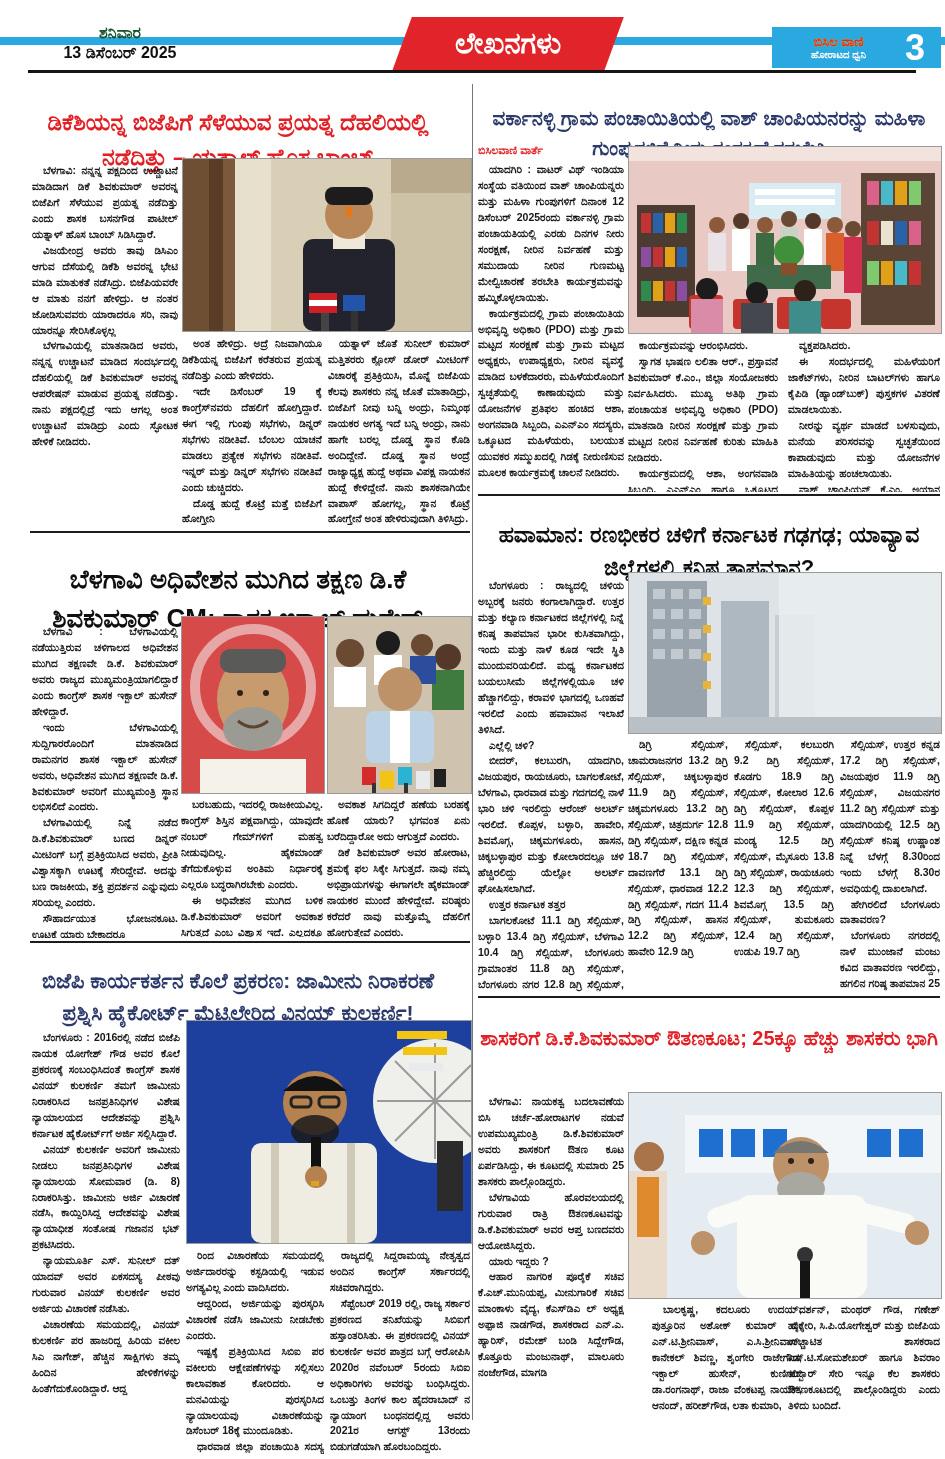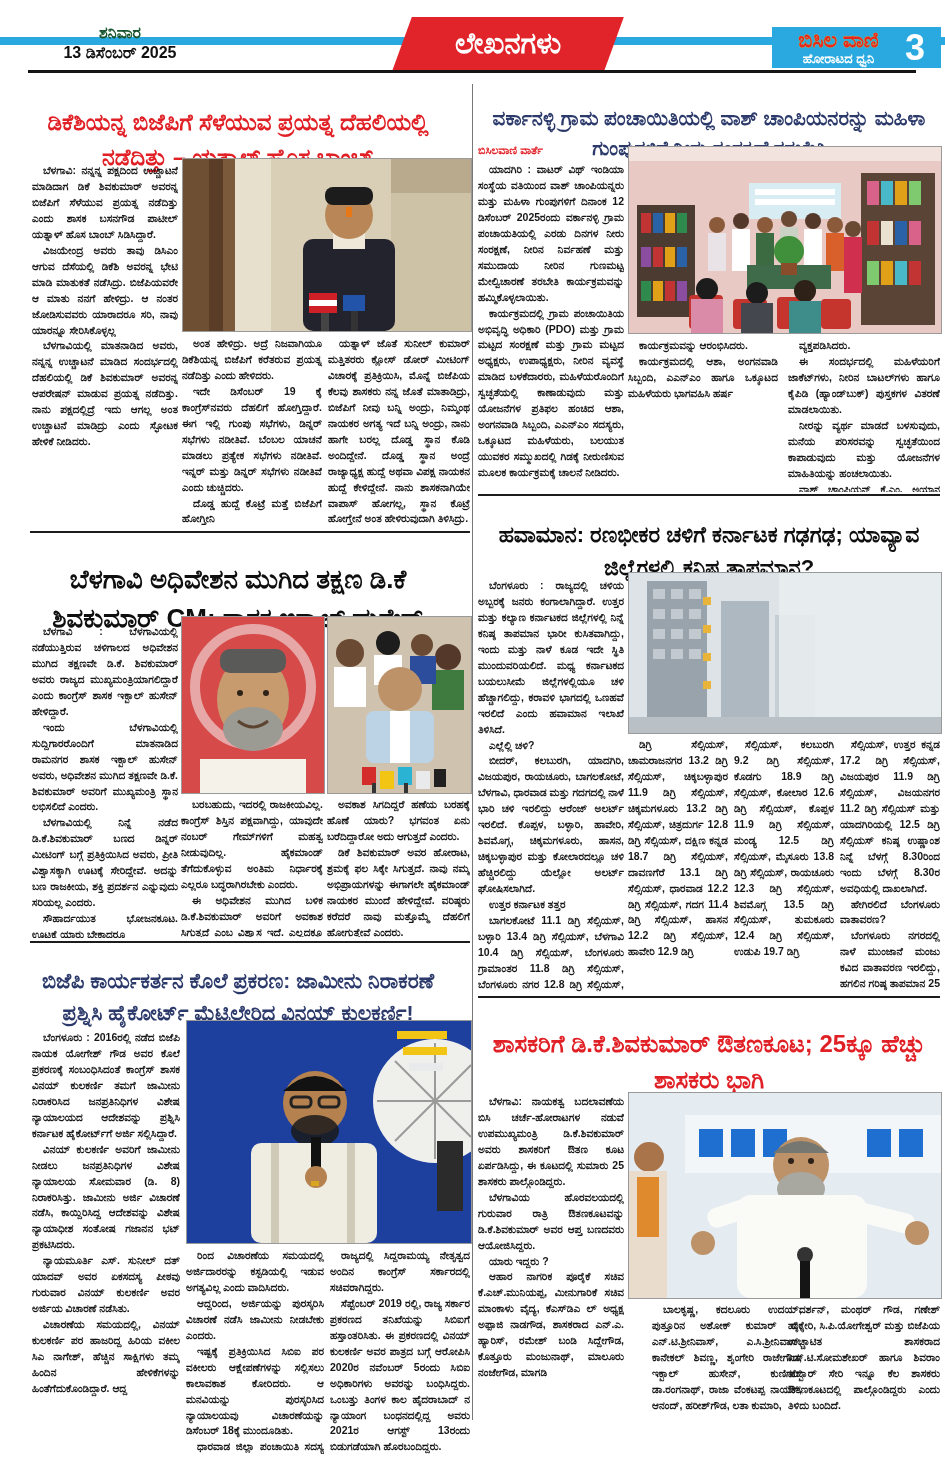--- a/index.html
+++ b/index.html
@@ -9,22 +9,22 @@
   
   .blue-bar{left:0;top:37px;width:945px;height:8px;background:#2aa9e0;}
   .mast-left{left:50px;top:24px;width:140px;text-align:center;}
   .mast-day{display:block;color:#14532d;font-size:16px;font-weight:700;}
   .mast-date{display:block;color:#101010;font-size:16px;font-weight:700;margin-top:2px;}
   .section-flag{left:402px;top:17px;width:212px;height:54px;background:#e0242a;
                 transform:skewX(-20deg);display:flex;align-items:center;justify-content:center;}
   .section-flag span{transform:skewX(20deg);color:#ffffff;font-size:29px;font-weight:700;}
   .brand-box{left:772px;top:27px;width:169px;height:41px;background:#29a9e0;display:flex;align-items:center;}
   .brand-text{flex:1;text-align:center;line-height:1.05;}
-  .brand-name{display:block;color:#e8261f;font-size:21px;font-weight:800;text-shadow:0 0 1px #ffd700;}
-  .brand-tag{display:block;color:#ffffff;font-size:13px;font-weight:700;margin-top:1px;}
+  .brand-name{display:block;color:#e8261f;font-size:13px;font-weight:800;text-shadow:0 0 1px #ffd700;}
+  .brand-tag{display:block;color:#ffffff;font-size:10px;font-weight:700;margin-top:1px;}
   .brand-num{width:36px;color:#ffffff;font-size:36px;font-weight:800;line-height:1;}
   .header-rule{left:28px;top:70px;width:888px;height:3px;background:#151515;}
   .v-divider{left:472px;top:84px;width:1px;height:1336px;background:#777;}
   .hrule{height:2px;background:#1c1c1c;}
   
   .headline{position:absolute;text-align:center;font-weight:800;line-height:1.5;}
   .hl-red{color:#e12026;}
   .hl-navy{color:#2c3a6b;}
   .hl-black{color:#0f0f0f;}
   .byline{position:absolute;color:#e12026;font-size:11px;font-weight:800;}
@@ -274,20 +274,21 @@
         <circle cx="176" cy="144" r="11" fill="#2e2218"></circle>
           <rect x="160" y="154" width="32" height="32" fill="#3e8d8a"></rect>
       </svg>
     </div>
     <div class="body-col" style="left:478px;top:162px;width:146px;height:330px;">
         <p>ಯಾದಗಿರಿ : ವಾಟರ್ ವಿಥ್ ಇಂಡಿಯಾ ಸಂಸ್ಥೆಯ ವತಿಯಿಂದ ವಾಶ್ ಚಾಂಪಿಯನ್ನರು ಮತ್ತು ಮಹಿಳಾ ಗುಂಪುಗಳಿಗೆ ದಿನಾಂಕ 12 ಡಿಸೆಂಬರ್ 2025ರಂದು ವರ್ಕಾನಳ್ಳಿ ಗ್ರಾಮ ಪಂಚಾಯತಿಯಲ್ಲಿ ಎರಡು ದಿನಗಳ ನೀರು ಸಂರಕ್ಷಣೆ, ನೀರಿನ ನಿರ್ವಹಣೆ ಮತ್ತು ಸಮುದಾಯ ನೀರಿನ ಗುಣಮಟ್ಟ ಮೇಲ್ವಿಚಾರಣೆ ತರಬೇತಿ ಕಾರ್ಯಕ್ರಮವನ್ನು ಹಮ್ಮಿಕೊಳ್ಳಲಾಯಿತು.</p>
         <p>ಕಾರ್ಯಕ್ರಮದಲ್ಲಿ ಗ್ರಾಮ ಪಂಚಾಯಿತಿಯ ಅಭಿವೃದ್ಧಿ ಅಧಿಕಾರಿ (PDO) ಮತ್ತು ಗ್ರಾಮ ಮಟ್ಟದ ಸಂರಕ್ಷಣೆ ಮತ್ತು ಗ್ರಾಮ ಮಟ್ಟದ ಅಧ್ಯಕ್ಷರು, ಉಪಾಧ್ಯಕ್ಷರು, ನೀರಿನ ವ್ಯವಸ್ಥೆ ಮಾಡಿದ ಬಳಕೆದಾರರು, ಮಹಿಳೆಯರೊಂದಿಗೆ ಸ್ವಚ್ಛತೆಯಲ್ಲಿ ಕಾಣಾಡುವುದು ಮತ್ತು ಯೋಜನೆಗಳ ಪ್ರತಿಫಲ ಹಂಚಿದ ಆಶಾ, ಅಂಗನವಾಡಿ ಸಿಬ್ಬಂದಿ, ಎಎನ್‌ಎಂ ಸದಸ್ಯರು, ಒಕ್ಕೂಟದ ಮಹಿಳೆಯರು, ಬಲಯುತ ಯುವಕರ ಸಮ್ಮುಖದಲ್ಲಿ ಗಿಡಕ್ಕೆ ನೀರುಣಿಸುವ ಮೂಲಕ ಕಾರ್ಯಕ್ರಮಕ್ಕೆ ಚಾಲನೆ ನೀಡಿದರು.</p>
       </div>
     <div class="body-col" style="left:628px;top:338px;width:150px;height:154px;">
         <p>ಕಾರ್ಯಕ್ರಮವನ್ನು ಆರಂಭಿಸಿದರು.</p>
+        <p>ಸ್ವಾಗತ ಭಾಷಣ ಲಲಿತಾ ಆರ್., ಪ್ರಸ್ತಾವನೆ ಶಿವಕುಮಾರ್ ಕೆ.ಎಂ., ಜಿಲ್ಲಾ ಸಂಯೋಜಕರು ನಿರ್ವಹಿಸಿದರು. ಮುಖ್ಯ ಅತಿಥಿ ಗ್ರಾಮ ಪಂಚಾಯತ ಅಭಿವೃದ್ಧಿ ಅಧಿಕಾರಿ (PDO) ಮಾತನಾಡಿ ನೀರಿನ ಸಂರಕ್ಷಣೆ ಮತ್ತು ಗ್ರಾಮ ಮಟ್ಟದ ನೀರಿನ ನಿರ್ವಹಣೆ ಕುರಿತು ಮಾಹಿತಿ ನೀಡಿದರು.</p>
         <p>ಕಾರ್ಯಕ್ರಮದಲ್ಲಿ ಆಶಾ, ಅಂಗನವಾಡಿ ಸಿಬ್ಬಂದಿ, ಎಎನ್‌ಎಂ ಹಾಗೂ ಒಕ್ಕೂಟದ ಮಹಿಳೆಯರು ಭಾಗವಹಿಸಿ ಹರ್ಷ</p>
       </div>
     <div class="body-col" style="left:788px;top:338px;width:152px;height:154px;">
         <p>ವ್ಯಕ್ತಪಡಿಸಿದರು.</p>
         <p>ಈ ಸಂದರ್ಭದಲ್ಲಿ ಮಹಿಳೆಯರಿಗೆ ಜಾಕೆಟ್‌ಗಳು, ನೀರಿನ ಬಾಟಲ್‌ಗಳು ಹಾಗೂ ಕೈಪಿಡಿ (ಹ್ಯಾಂಡ್‌ಬುಕ್) ಪುಸ್ತಕಗಳ ವಿತರಣೆ ಮಾಡಲಾಯಿತು.</p>
         <p>ನೀರನ್ನು ವ್ಯರ್ಥ ಮಾಡದೆ ಬಳಸುವುದು, ಮನೆಯ ಪರಿಸರವನ್ನು ಸ್ವಚ್ಛತೆಯಿಂದ ಕಾಪಾಡುವುದು ಮತ್ತು ಯೋಜನೆಗಳ ಮಾಹಿತಿಯನ್ನು ಹಂಚಲಾಯಿತು.</p>
         <p>ವಾಶ್ ಚಾಂಪಿಯನ್ ಕೆ.ಎಂ. ಅಯಾನ ತಮ್ಮ ಭಾವನೆಗಳನ್ನು ವ್ಯಕ್ತಪಡಿಸಿದರು.</p>
       </div>
     <div class="abs hrule" style="left:478px;top:494px;width:462px;"></div>
   </section>
@@ -339,21 +340,21 @@
       </div>
     <div class="body-col" style="left:840px;top:737px;width:100px;height:256px;">
         <p>ಸೆಲ್ಸಿಯಸ್, ಉತ್ತರ ಕನ್ನಡ 17.2 ಡಿಗ್ರಿ ಸೆಲ್ಸಿಯಸ್, ವಿಜಯಪುರ 11.9 ಡಿಗ್ರಿ ಸೆಲ್ಸಿಯಸ್, ವಿಜಯನಗರ 11.2 ಡಿಗ್ರಿ ಸೆಲ್ಸಿಯಸ್ ಮತ್ತು ಯಾದಗಿರಿಯಲ್ಲಿ 12.5 ಡಿಗ್ರಿ ಸೆಲ್ಸಿಯಸ್ ಕನಿಷ್ಠ ಉಷ್ಣಾಂಶ ನಿನ್ನೆ ಬೆಳಗ್ಗೆ 8.30ರಿಂದ ಇಂದು ಬೆಳಗ್ಗೆ 8.30ರ ಅವಧಿಯಲ್ಲಿ ದಾಖಲಾಗಿದೆ.</p>
         <p class="subhead">ಹೇಗಿರಲಿದೆ ಬೆಂಗಳೂರು ವಾತಾವರಣ?</p>
         <p>ಬೆಂಗಳೂರು ನಗರದಲ್ಲಿ ನಾಳೆ ಮುಂಜಾನೆ ಮಂಜು ಕವಿದ ವಾತಾವರಣ ಇರಲಿದ್ದು, ಹಗಲಿನ ಗರಿಷ್ಠ ತಾಪಮಾನ 25 ಡಿಗ್ರಿ ಸೆಲ್ಸಿಯಸ್ ಇರಲಿದೆ. ಗಾಳಿಯ ವೇಗ ಗಂಟೆಗೆ 5–10 ಕಿ.ಮೀ. ಇರಲಿದೆ ಎಂದು ತಿಳಿಸಿದೆ.</p>
       </div>
     <div class="abs hrule" style="left:478px;top:996px;width:462px;"></div>
   </section>
 
   <section>
-    <h2 class="headline hl-red" style="left:478px;top:1006px;width:462px;font-size:24px;">ಶಾಸಕರಿಗೆ ಡಿ.ಕೆ.ಶಿವಕುಮಾರ್ ಔತಣಕೂಟ; 25ಕ್ಕೂ ಹೆಚ್ಚು ಶಾಸಕರು ಭಾಗಿ</h2>
+    <h2 class="headline hl-red" style="left:478px;top:1006px;width:462px;font-size:20px;">ಶಾಸಕರಿಗೆ ಡಿ.ಕೆ.ಶಿವಕುಮಾರ್ ಔತಣಕೂಟ; 25ಕ್ಕೂ ಹೆಚ್ಚು ಶಾಸಕರು ಭಾಗಿ</h2>
     <div class="photo" style="left:628px;top:1092px;width:312px;height:205px;">
       <svg viewBox="0 0 312 205" preserveAspectRatio="none">
         <rect width="312" height="205" fill="#e4ecf2"></rect>
         <rect x="56" y="22" width="256" height="58" fill="#f2f6f9"></rect>
         <g fill="#1f6fd0">
           <rect x="70" y="36" width="24" height="28"></rect>
             <rect x="102" y="36" width="24" height="28"></rect>
           <rect x="134" y="36" width="24" height="28"></rect>
             <rect x="238" y="36" width="24" height="28"></rect>
             <rect x="270" y="36" width="24" height="28"></rect>

